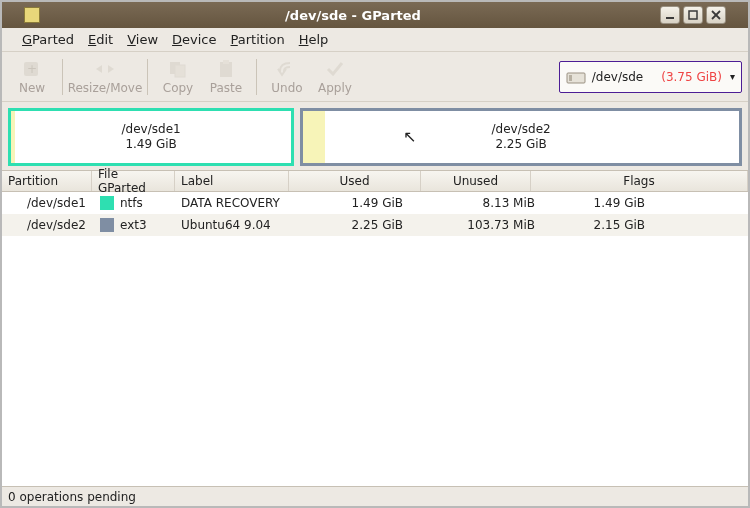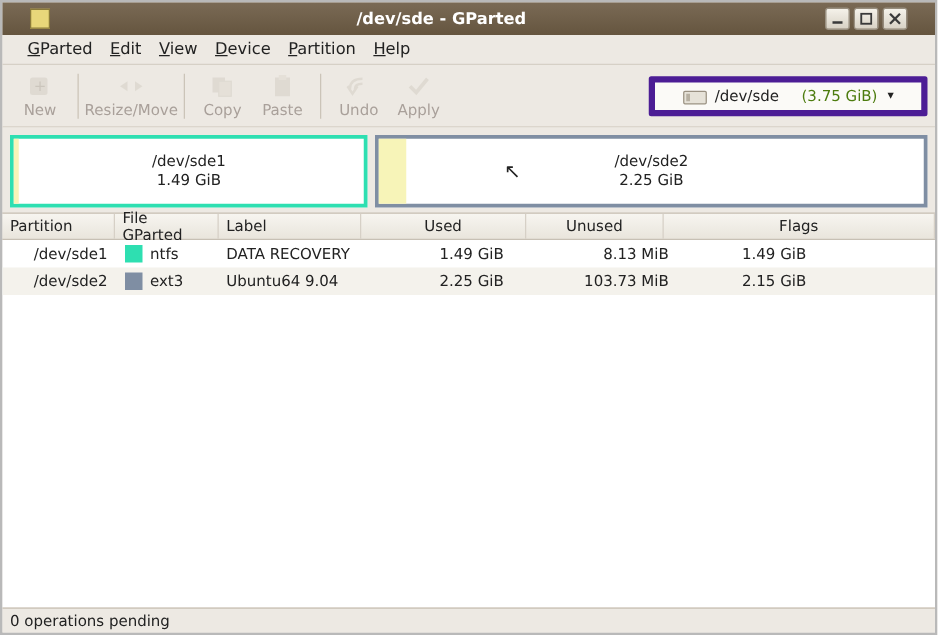--- a/index.html
+++ b/index.html
@@ -16,24 +16,24 @@
 .menubar { height: 24px; background: #ede9e3; display: flex; align-items: center; padding: 0 20px; gap: 14px; border-bottom: 1px solid #d6d0c6; }
 .menubar .menu-item { font-size: 13px; color: #222; }
 .menubar .menu-item .ul { text-decoration: underline; }
 
 .toolbar { height: 50px; background: #ede9e3; display: flex; align-items: center; padding: 4px 6px; border-bottom: 1px solid #d6d0c6; }
 .toolbar .tbtn { display: flex; flex-direction: column; align-items: center; justify-content: center; width: 72px; height: 42px; color: #a9a09a; font-size: 12px; }
 .toolbar .tbtn.narrow { width: 48px; }
 .toolbar .tbtn .ticon { width: 22px; height: 20px; margin-bottom: 2px; opacity: .45; }
 .toolbar .sep { width: 1px; height: 36px; background: #cbc4b8; margin: 0 6px; }
 .toolbar .spacer { flex: 1; }
-.device-selector { display: flex; align-items: center; border: 5px solid #4c1d95; background: #fbfaf7; height: 32px; padding: 0 22px; border-radius: 2px; color:#222; }
+.device-selector { display: flex; align-items: center; border: 1px solid #4c1d95; background: #fbfaf7; height: 32px; padding: 0 6px; border-radius: 2px; color:#222; }
 .device-selector .disk-icon { margin-right: 6px; display:inline-block; }
 .device-selector .disk-icon svg { display:block; }
-.device-selector .size { margin-left: 18px; color:#4d7c0f; }
+.device-selector .size { margin-left: 18px; color:#ef4444; }
 .device-selector .chev { margin-left: 8px; font-size:10px; }
 
 .graph-area { height: 68px; padding: 6px 6px 4px 6px; display: flex; gap: 6px; background:#ede9e3; }
 .part-block { border: 3px solid; background: #fff; display: flex; flex-direction: column; align-items: center; justify-content: center; font-size: 12px; color: #222; position:relative; }
 .part-block .inner-fill { position:absolute; left:0; top:0; bottom:0; }
 .part-block .txt { position:relative; z-index:2; text-align:center; line-height:1.25; }
 .part1 { flex: 0 0 39%; border-color: #2edfb1; }
 .part1 .inner-fill { width: 4px; background:#f7f4b8; }
 .part2 { flex: 1; border-color: #7f8ea3; }
 .part2 .inner-fill { width: 22px; background:#f7f4b8; }

